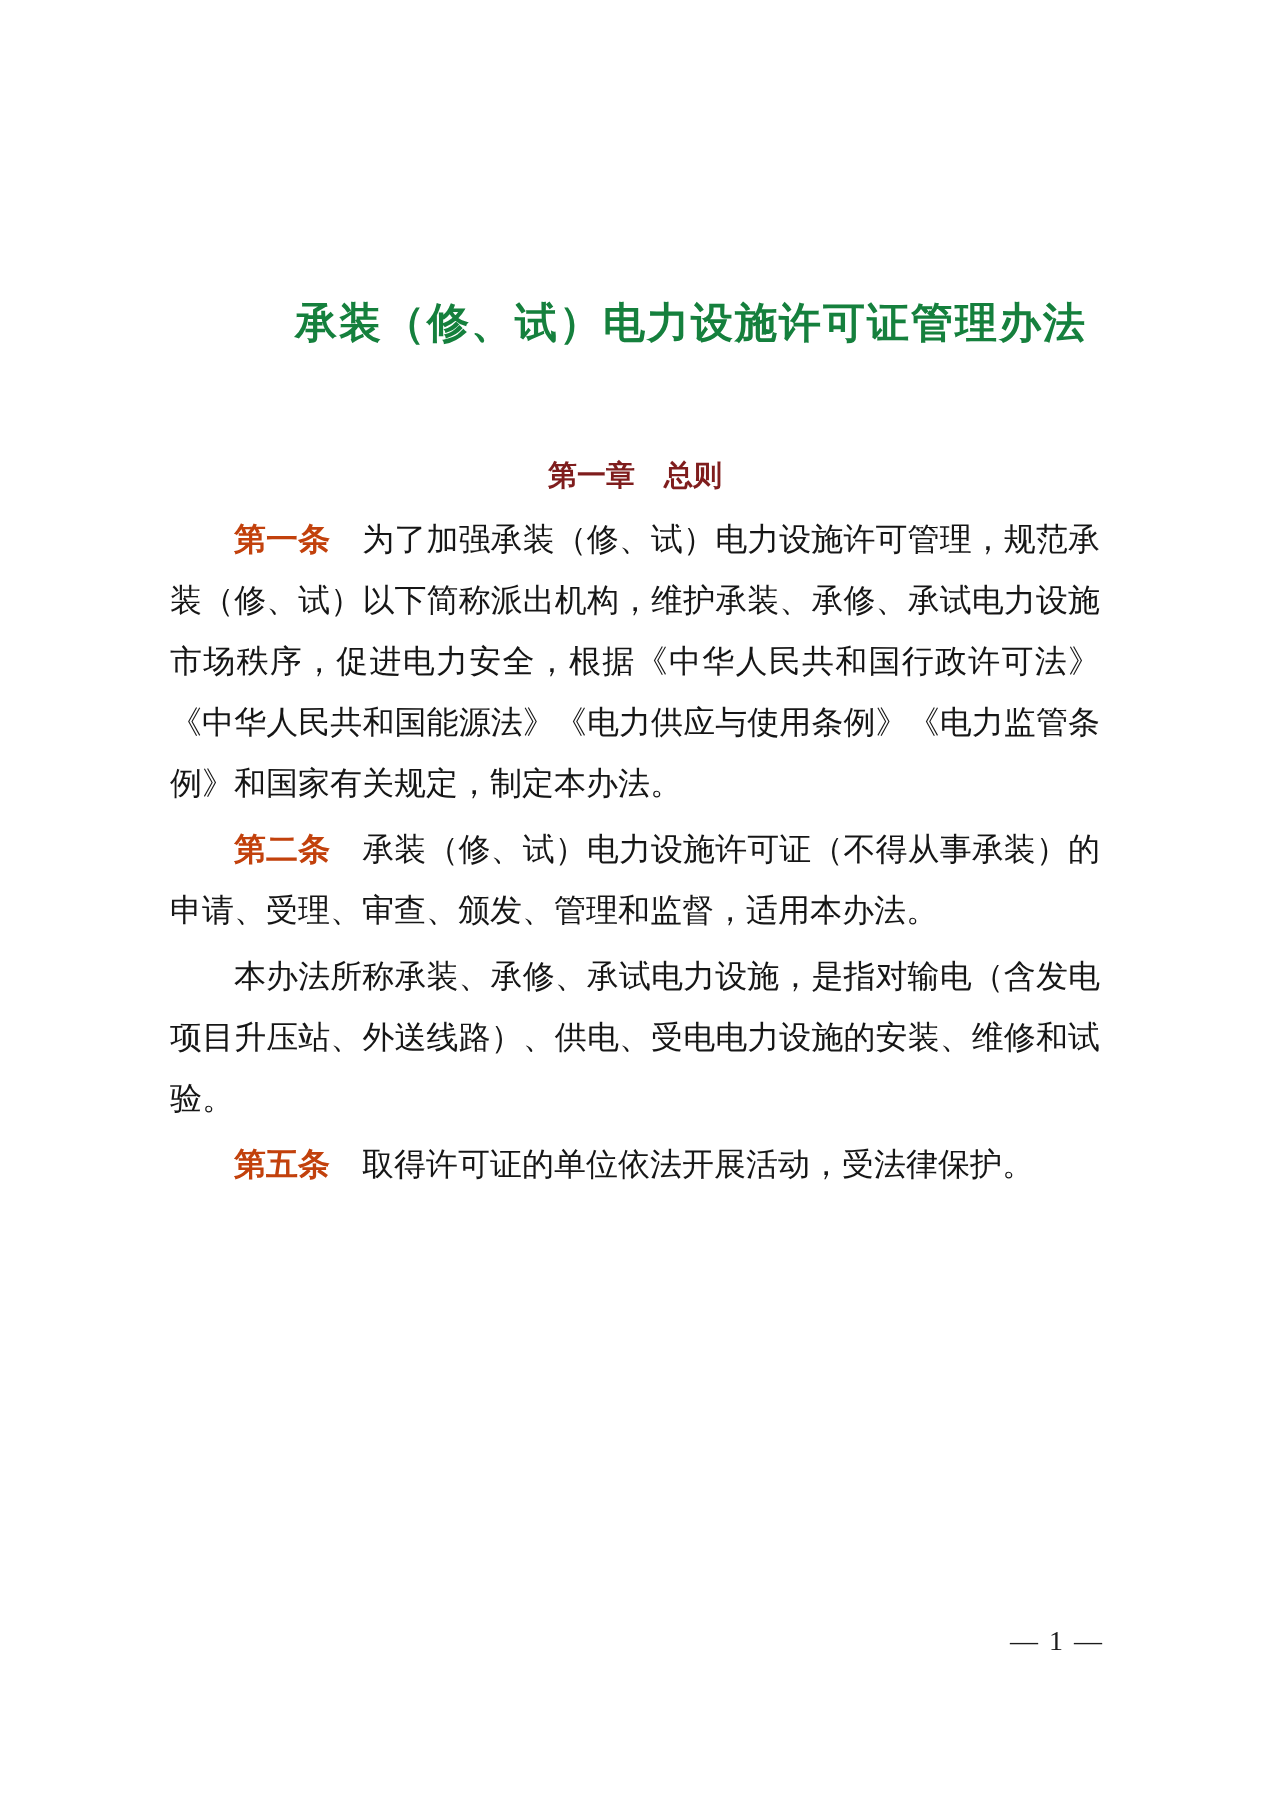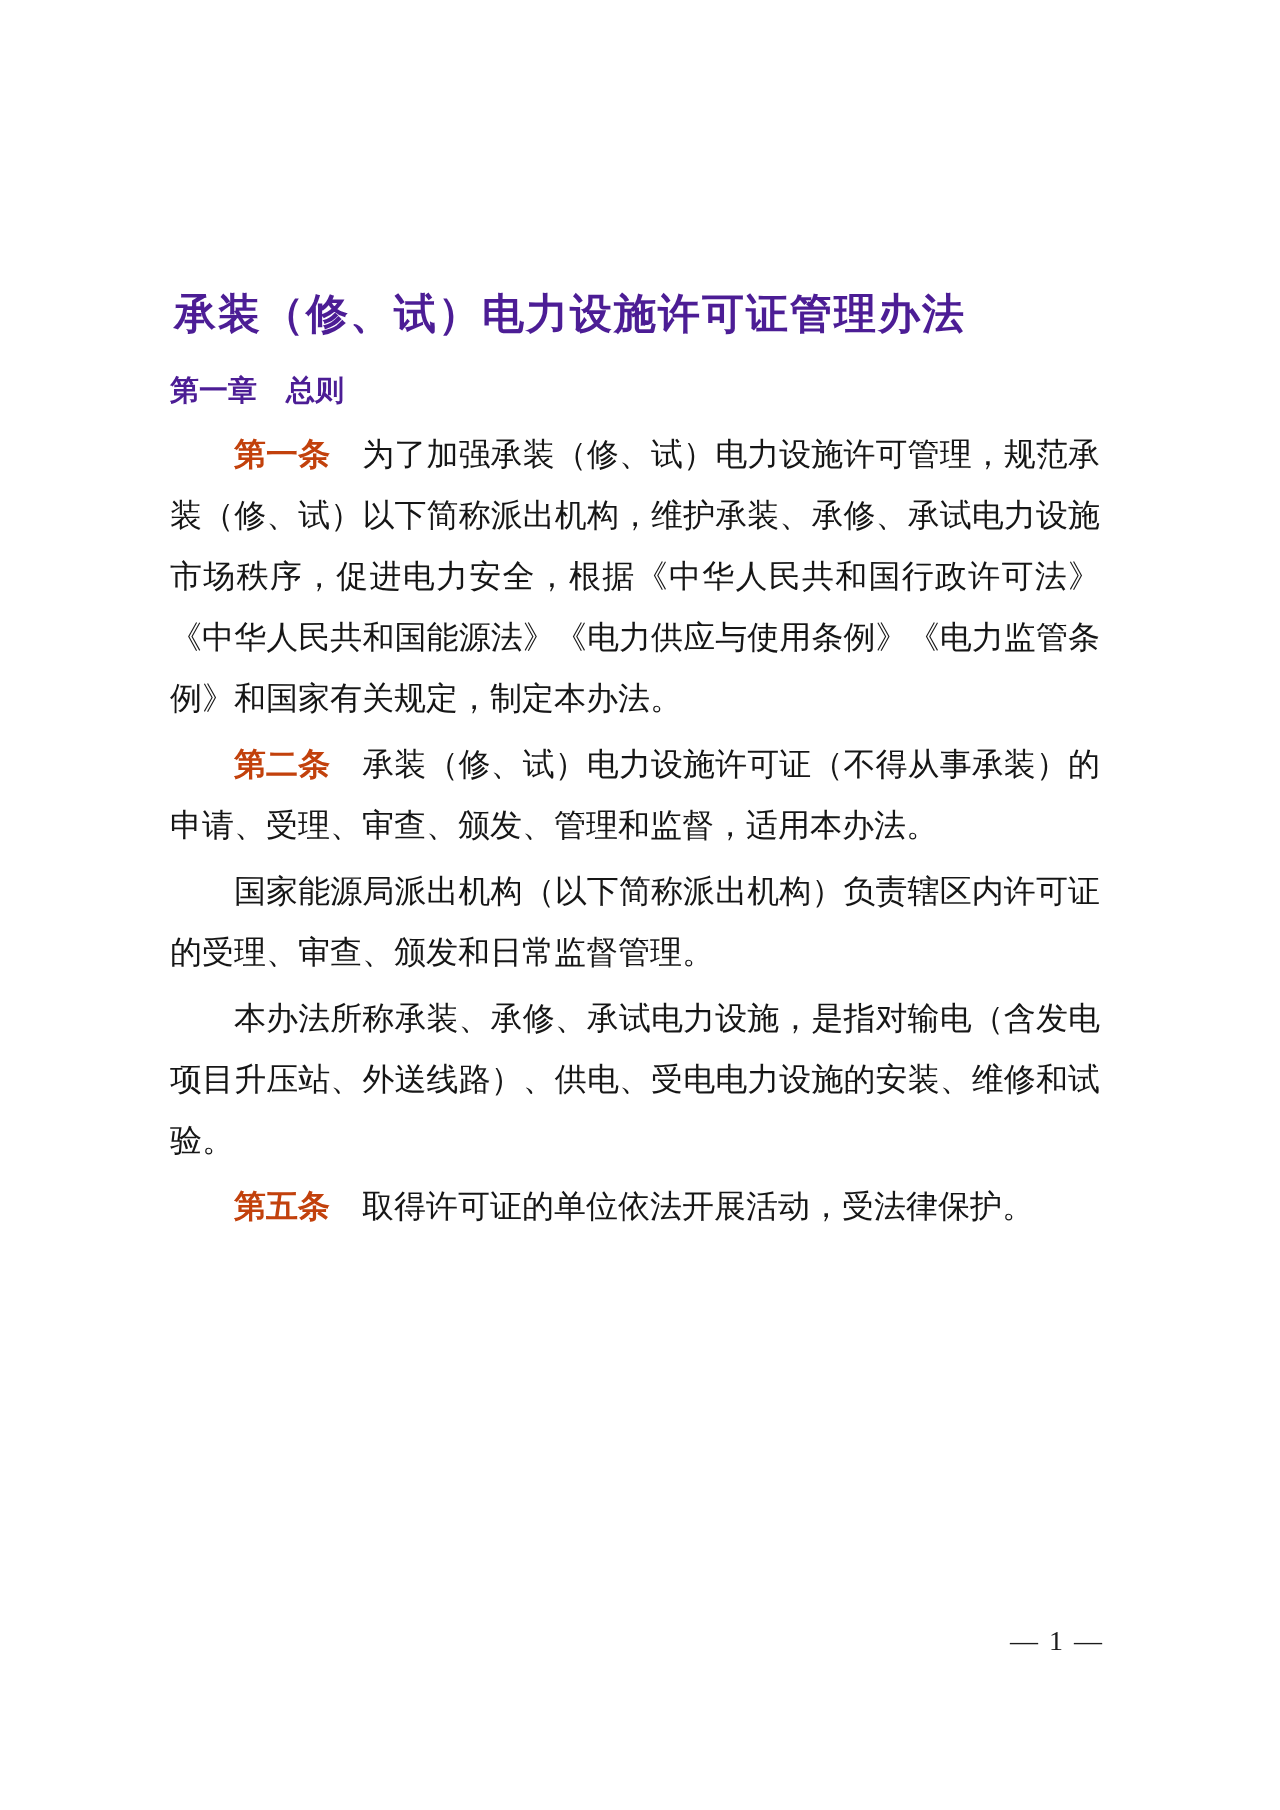--- a/index.html
+++ b/index.html
@@ -13,38 +13,38 @@
     height: 1810px;
     margin: 0 auto;
     background: #ffffff;
     box-sizing: border-box;
     padding: 285px 180px 0 170px;
     overflow: hidden;
     color: #141414;
     font-family: "Liberation Serif", serif;
   }
   .doc-title {
-    margin: 4px;
+    margin: 13px;
     font-family: "Liberation Serif", serif;
     font-weight: 700;
     font-size: 42px;
     line-height: 50px;
     letter-spacing: 2px;
-    text-align: left;
-    color: #4c1d95;
+    text-align: right;
+    color: #15803d;
     white-space: nowrap;
   }
   .chapter-heading {
-    margin: 34px 0 0 0;
+    margin: 110px 0 0 0;
     font-family: "Liberation Sans", sans-serif;
     font-weight: 700;
     font-size: 29px;
     line-height: 35px;
-    text-align: left;
-    color: #4c1d95;
+    text-align: center;
+    color: #7f1d1d;
   }
   .chapter-gap {
     display: inline-block;
     width: 29px;
   }
   .doc-body {
     margin-top: 16px;
     font-size: 32px;
     line-height: 61px;
     text-align: justify;
@@ -84,21 +84,20 @@
   <h2 class="chapter-heading">
     <span>第一章</span><span class="chapter-gap"></span><span>总则</span>
   </h2>
 
   <div class="doc-body">
   <p class="para"><b class="article-label">第一条</b><span class="para-text">为了加强承装（修、试）电力设施许可管理，规范承装（修、试）以下简称派出机构，维护承装、承修、承试电力设施市场秩序，促进电力安全，根据《中华人民共和国行政许可法》《中华人民共和国能源法》《电力供应与使用条例》《电力监管条例》和国家有关规定，制定本办法。</span></p>
 
   <p class="para"><b class="article-label">第二条</b><span class="para-text">承装（修、试）电力设施许可证（不得从事承装）的申请、受理、审查、颁发、管理和监督，适用本办法。</span></p>
 
 
-  <p class="para"><span class="para-text">国家能源局派出机构（以下简称派出机构）负责辖区内许可证的受理、审查、颁发和日常监督管理。</span></p>
 
 
   <p class="para"><span class="para-text">本办法所称承装、承修、承试电力设施，是指对输电（含发电项目升压站、外送线路）、供电、受电电力设施的安装、维修和试验。</span></p>
 
   <p class="para"><b class="article-label">第五条</b><span class="para-text">取得许可证的单位依法开展活动，受法律保护。</span></p>
 </div>
 
   <div class="page-footer">— 1 —</div>
 </div>
 

